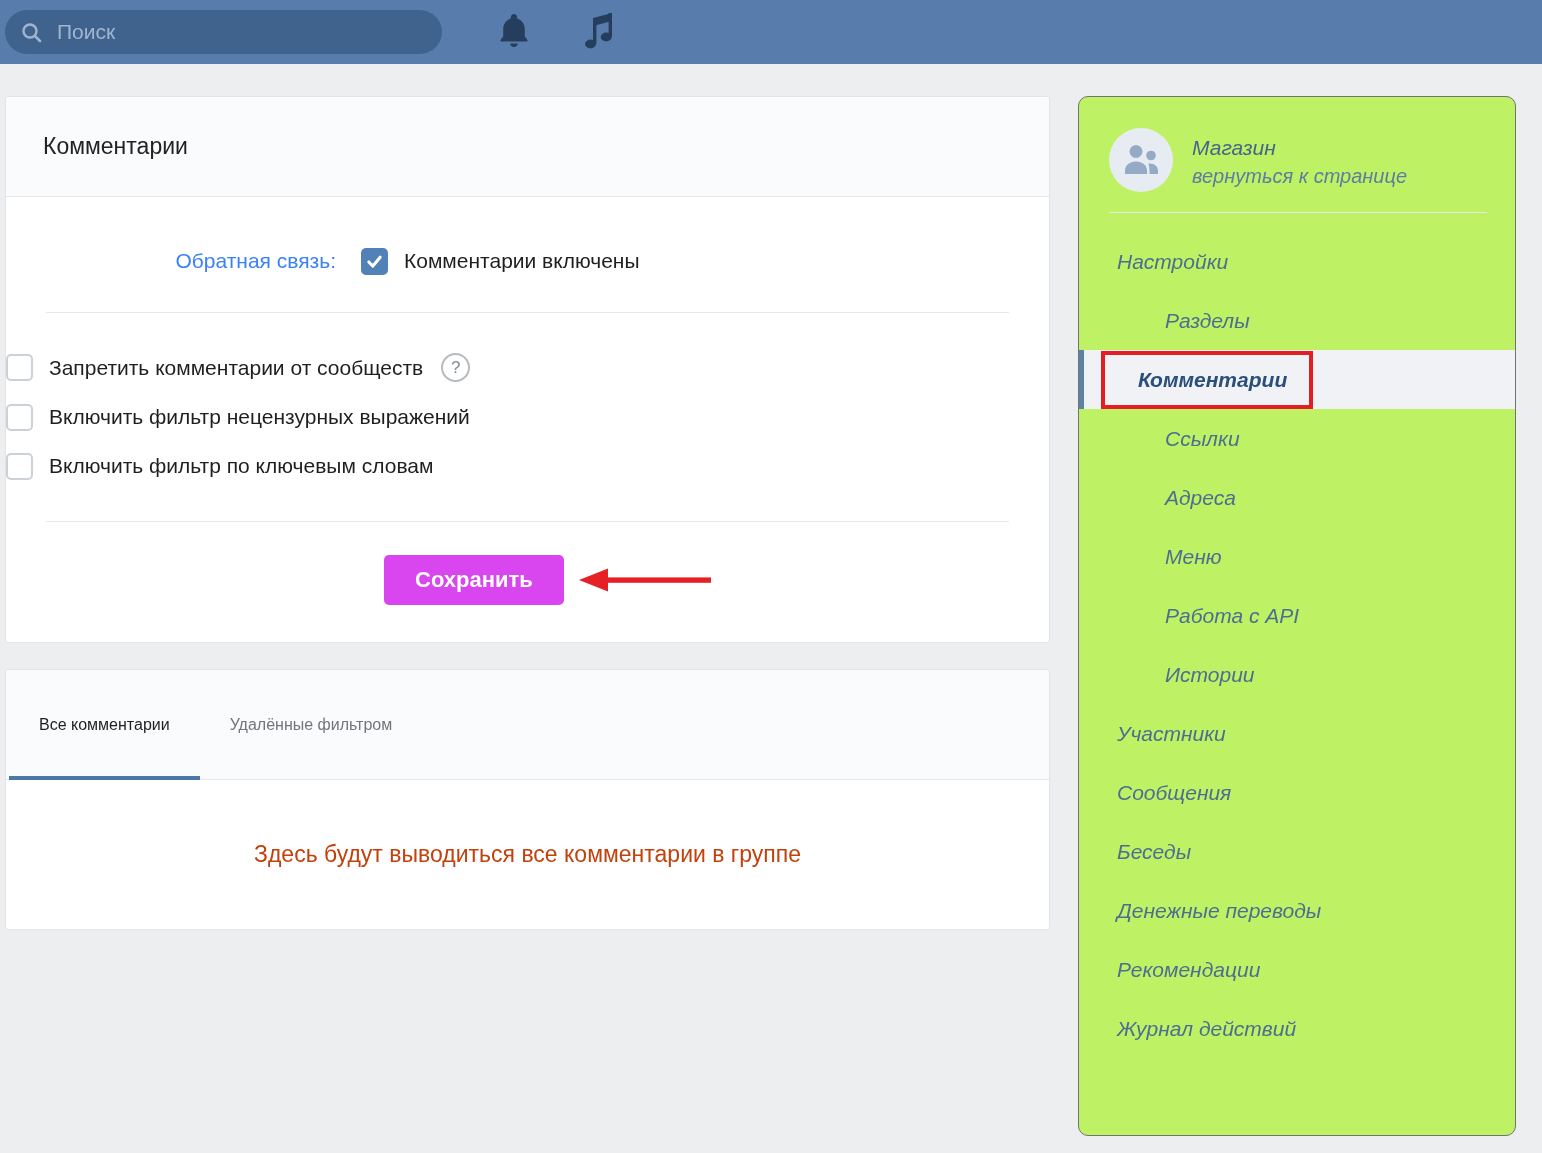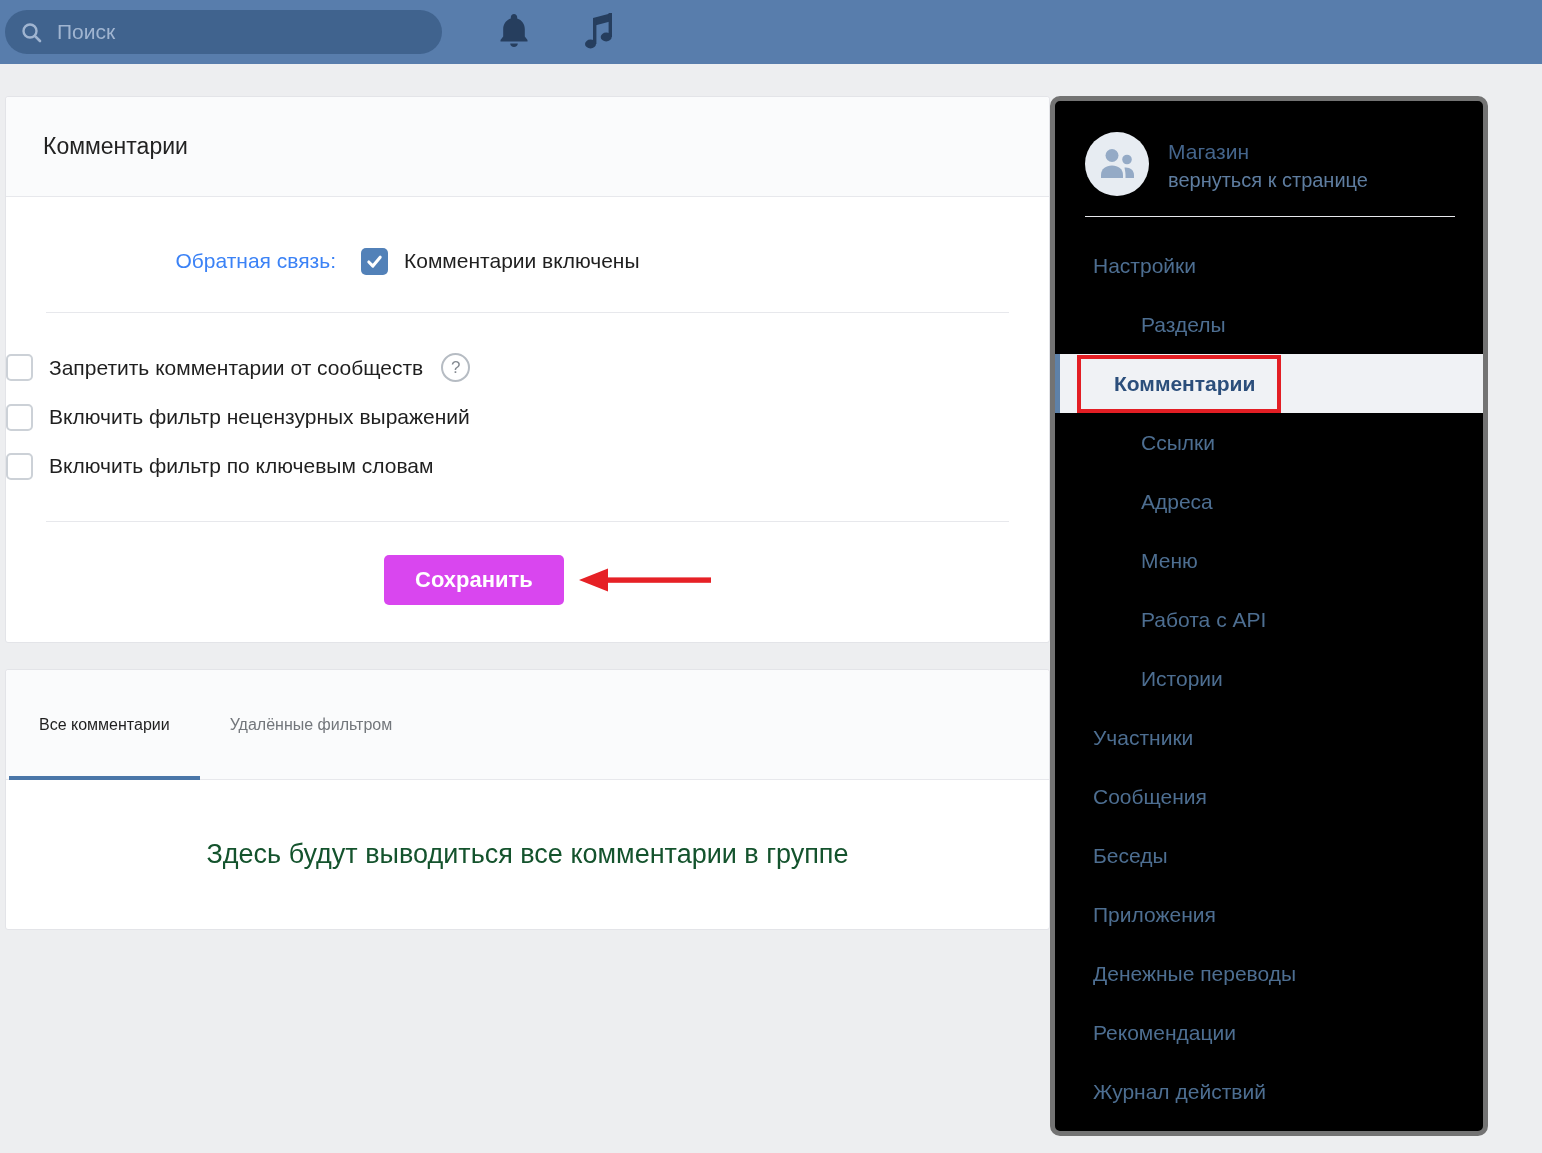--- a/index.html
+++ b/index.html
@@ -21,21 +21,21 @@
   .search-input {
     background:transparent; border:none; outline:none; width:100%;
     color:#e4ebf4; font-size:21px; font-family:inherit;
   }
   .search-input::placeholder { color:#a0b5d1; opacity:1; }
   .topbar-icon { display:flex; align-items:center; justify-content:center; cursor:pointer; }
   .topbar-icon.bell  { margin-left:56px; }
   .topbar-icon.music { margin-left:54px; }
 
   
-  .content { display:flex; padding:32px 0 0 5px; align-items:flex-start; }
+  .content { display:flex; padding:32px 0 0 5px; gap:28px; align-items:flex-start; }
   .main-col { width:1045px; display:flex; flex-direction:column; gap:26px; }
   .card { background:#fff; border:1px solid #e3e4e8; border-radius:3px; }
 
   
   .card1-header {
     height:100px; background:#fafbfc; border-bottom:1px solid #e7e8ec;
     display:flex; align-items:center; padding:0 37px; border-radius:3px 3px 0 0;
   }
   .card1-title { font-size:23px; color:#222; }
   .form-row { display:flex; align-items:flex-start; }
@@ -75,27 +75,27 @@
   .tab {
     position:relative; display:flex; align-items:center; padding:0 30px;
     font-size:16px; color:#72767b; cursor:pointer;
   }
   .tab.active { color:#1f1f1f; }
   .tab.active::after {
     content:''; position:absolute; left:0; right:0; bottom:-1px; height:4px; background:#4a76a8;
   }
   .card2-body {
     height:149px; display:flex; align-items:center; justify-content:center;
-    color:#14532d; font-size:27px;
+    color:#c2410c; font-size:23px;
   }
 
   
   .sidebar-card {
-    width:438px; height:1040px; background:#000000; border:5px solid #737373;
-    border-radius:10px; padding-top:31px; overflow:hidden;
+    width:438px; height:1040px; background:#bef264; border:1px solid #737373;
+    border-radius:10px; padding-top:31px; overflow:hidden;font-style:italic;
   }
   .profile { display:flex; padding:0 30px; }
   .avatar {
     width:64px; height:64px; border-radius:50%; background:#e7ecf2; flex:none;
     display:flex; align-items:center; justify-content:center; cursor:pointer;
   }
   .profile-text { margin-left:19px; padding-top:5px; }
   .profile-name { font-size:21px; color:#44658c; line-height:29px; cursor:pointer; }
   .profile-back { font-size:20px; color:#5e7da0; line-height:28px; cursor:pointer; }
   .sb-divider { height:1px; background:#e7e8ec; margin:20px 28px 19px 30px; }
@@ -253,23 +253,20 @@
         <div class="menu-item">
           <span>Участники</span>
         </div>
         <div class="menu-item">
           <span>Сообщения</span>
         </div>
         <div class="menu-item">
           <span>Беседы</span>
         </div>
         <div class="menu-item">
-          <span>Приложения</span>
-        </div>
-        <div class="menu-item">
           <span>Денежные переводы</span>
         </div>
         <div class="menu-item">
           <span>Рекомендации</span>
         </div>
         <div class="menu-item">
           <span>Журнал действий</span>
         </div>
       </div>
   </div>

